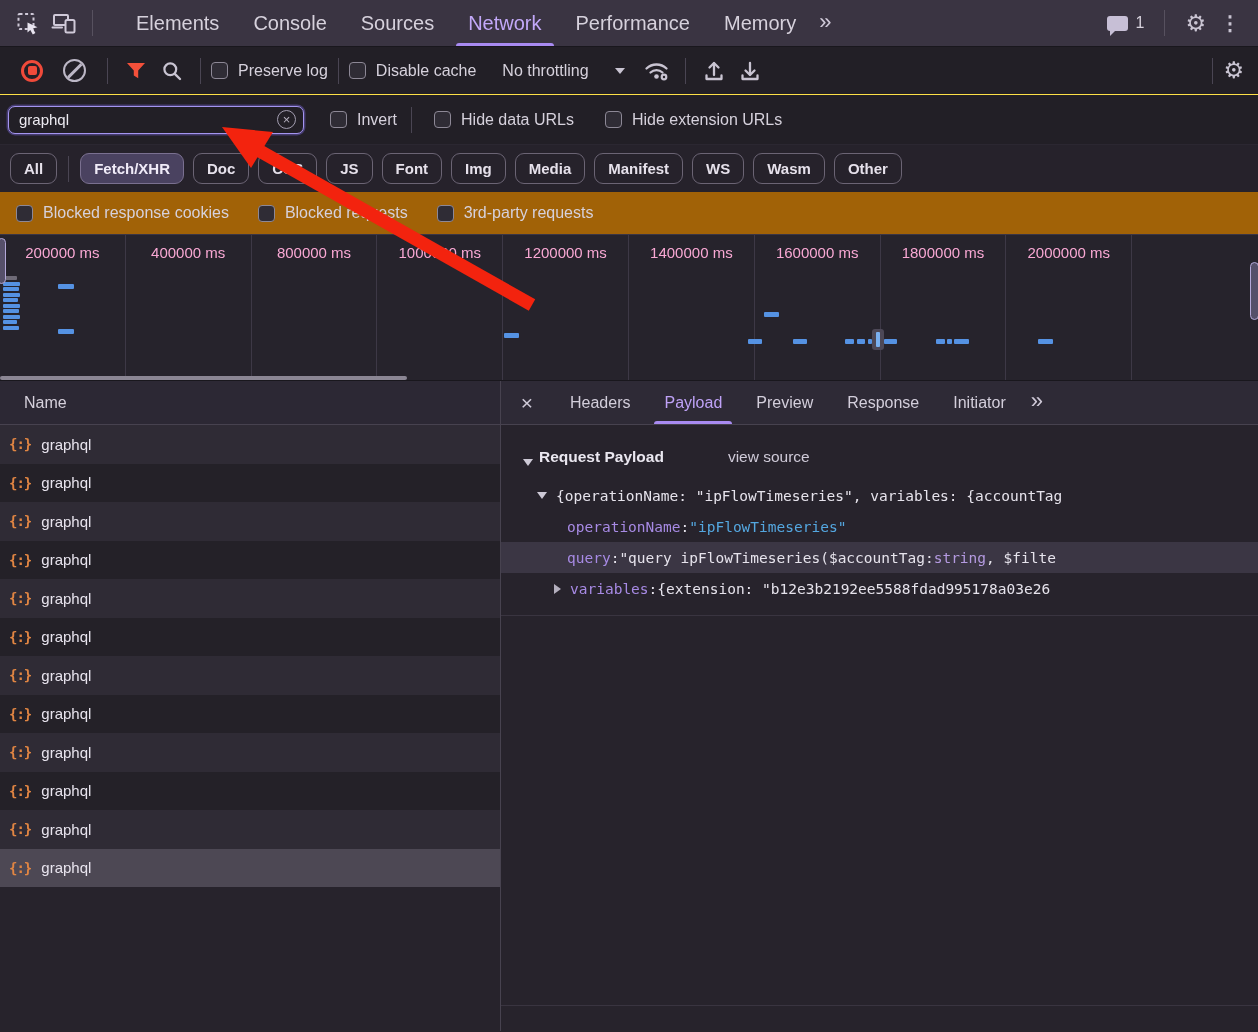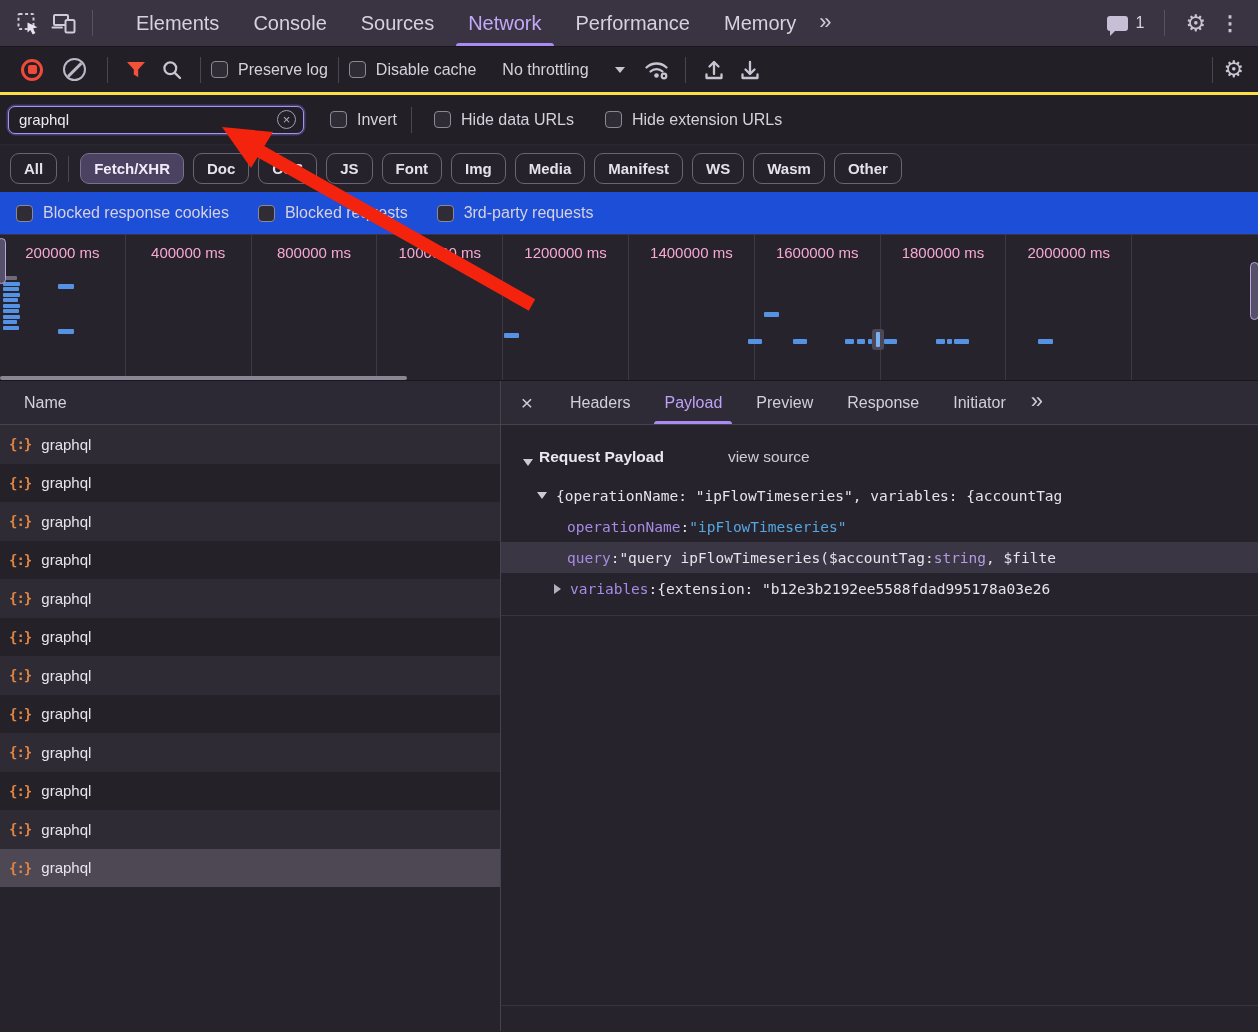--- a/index.html
+++ b/index.html
@@ -26,21 +26,21 @@
   .bubble-wrap { display:flex; align-items:center; gap:7px; }
   .bubble { width:21px; height:15px; background:#c7bfd6; border-radius:3px; position:relative; }
   .bubble::after { content:""; position:absolute; left:3px; bottom:-5px;
     border-left:6px solid #c7bfd6; border-bottom:6px solid transparent; }
   .badge-num { font-size:16px; color:#d6d1dc; }
   .gear { font-size:23px; color:#c9c4d2; line-height:1; }
   .kebab { font-size:20px; color:#c9c4d2; font-weight:bold; padding:0 4px; }
 
   
   .toolbar { height:48px; background:#221f26; display:flex; align-items:center;
-    padding:0 14px 0 12px; border-bottom:3px solid #fde047; }
+    padding:0 14px 0 12px; border-bottom:1px solid #fde047; }
   .rec { width:22px; height:22px; border:3px solid #f04a3a; border-radius:50%;
     display:flex; align-items:center; justify-content:center; margin:0 9px; }
   .rec::after { content:""; width:9px; height:9px; background:#f04a3a; border-radius:2px; }
   .block-icn { width:23px; height:23px; border:2.5px solid #bcb7c6; border-radius:50%;
     position:relative; margin:0 11px; overflow:hidden; }
   .block-icn::after { content:""; position:absolute; left:-3px; top:8px; width:26px; height:2.5px;
     background:#bcb7c6; transform:rotate(-45deg); }
   .cb { width:17px; height:17px; border:1.5px solid #8d8896; border-radius:4px;
     background:#2f2c35; flex:none; }
   .cb-group { display:flex; align-items:center; }
@@ -67,21 +67,21 @@
   
   .chipbar { height:47px; background:#26222b; display:flex; align-items:center;
     padding-left:10px; gap:9px; }
   .chip { height:31px; padding:0 13px; border:1.5px solid #6b6474; border-radius:9px;
     display:flex; align-items:center; font-size:15px; font-weight:600; color:#e6e1eb;
     white-space:nowrap; }
   .chip.active { background:#4a4260; border-color:#7a7090; color:#f0ebf8; }
   .chipbar .vdiv { margin:0 2px; }
 
   
-  .blockedbar { height:42px; background:#1d4ed8; display:flex; align-items:center;
+  .blockedbar { height:42px; background:#a16207; display:flex; align-items:center;
     padding-left:16px; gap:29px; }
 
   
   .timeline { height:147px; background:#26232c; border-top:1px solid #3a3544;
     border-bottom:1px solid #19171d; position:relative; display:flex; overflow:hidden; }
   .tl-col { width:125.8px; flex:none; border-right:1px solid #3d3846; padding-top:9px;
     text-align:center; font-size:15px; color:#f9a8d4; overflow:hidden; white-space:nowrap; }
   .tl-bar { position:absolute; background:#5592e3; border-radius:1px; }
   .tl-bar.gray { background:#6e6a77; }
   .tl-cursor { position:absolute; background:#4d4857; border-radius:3px; }

